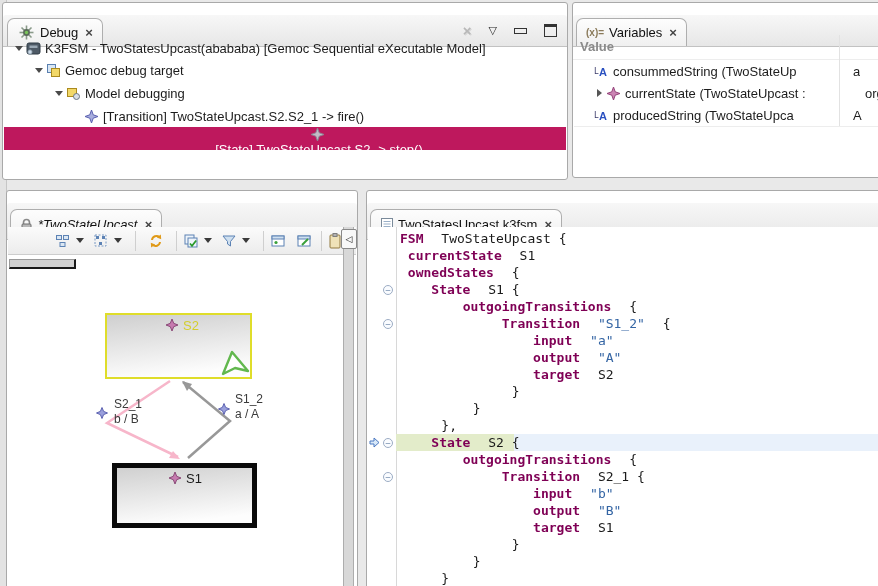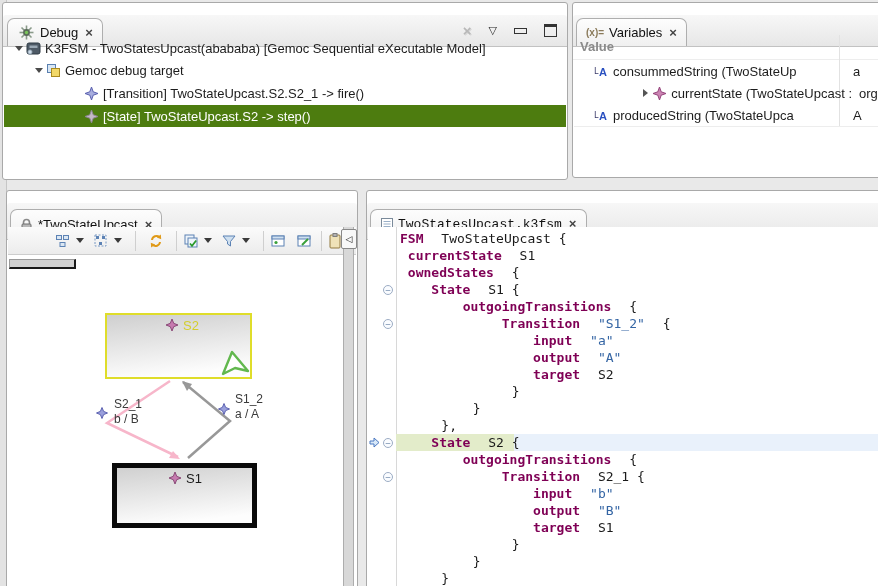--- a/index.html
+++ b/index.html
@@ -10,21 +10,21 @@
           border-bottom:1px solid #c2c2c2;border-radius:3px 3px 0 0;}
   .tab{position:absolute;display:flex;align-items:center;gap:5px;padding:0 9px;font-size:13px;color:#333;height:27px;top:3px;}
   .tab.active{background:linear-gradient(#fdfdfd,#f0f0f0);border:1px solid #aeaeae;border-bottom:none;
           border-radius:7px 7px 0 0;color:#111;}
   .closex{font-size:13px;font-weight:bold;color:#444;margin-left:2px;cursor:default;}
   .caret{width:0;height:0;border-left:4px solid transparent;border-right:4px solid transparent;border-top:5px solid #3a3a3a;display:inline-block;}
   .tbsep{width:1px;height:20px;background:#cfcfcf;margin:0 5px;}
   .ticon{display:flex;align-items:center;justify-content:center;width:18px;height:22px;}
   
   .trow{display:flex;align-items:center;height:22.6px;font-size:13px;white-space:nowrap;overflow:hidden;}
-  .trow.sel{background:#4d7c0f;color:#fff;}
+  .trow.sel{background:#be185d;color:#fff;flex-direction:column;}
   .tw{width:14px;flex:none;display:flex;justify-content:center;}
   .tw .tri{width:0;height:0;border-left:4px solid transparent;border-right:4px solid transparent;border-top:5px solid #4a4a4a;}
   .tico{width:17px;flex:none;display:flex;align-items:center;}
   .tlabel{padding-left:2px;}
   
   .vhead{position:absolute;top:31px;left:0;right:0;height:25px;display:flex;font-size:13px;font-weight:bold;color:#8a8a8a;
          align-items:center;border-bottom:1px solid #ededed;}
   .vrow{display:flex;align-items:center;height:22px;font-size:13px;white-space:nowrap;}
   .vname{width:266px;flex:none;display:flex;align-items:center;overflow:hidden;}
   .vval{padding-left:7px;overflow:hidden;}
@@ -91,20 +91,32 @@
           <span class="tri"></span>
         </span>
         <span class="tico">
           <svg width="15" height="15">
             <rect x="1.5" y="1.5" width="8" height="8" fill="#d8e6f4" stroke="#5a80b0"></rect>
             <rect x="5.5" y="5.5" width="8" height="8" fill="#f2d868" stroke="#ab8a1e"></rect>
           </svg>
         </span>
         <span class="tlabel">Gemoc debug target</span>
       </div>
+      <div class="trow" style="padding-left: 48px;">
+        <span class="tw">
+          <span class="tri"></span>
+        </span>
+        <span class="tico">
+          <svg width="15" height="15">
+            <rect x="1.5" y="2.5" width="9" height="8" fill="#f2d868" stroke="#ab8a1e"></rect>
+            <circle cx="10.5" cy="10.5" r="3" fill="#d8dee6" stroke="#6a7680"></circle>
+          </svg>
+        </span>
+        <span class="tlabel">Model debugging</span>
+      </div>
       <div class="trow" style="padding-left: 66px;">
         <span class="tw"></span>
         <span class="tico">
           <svg width="15" height="15" viewBox="0 0 15 15">
             <path d="M7.5,1 L9.2,5.8 L14,7.5 L9.2,9.2 L7.5,14 L5.8,9.2 L1,7.5 L5.8,5.8 Z" fill="#a8aede" stroke="#5a60b0"></path>
           </svg>
         </span>
         <span class="tlabel">[Transition] TwoStateUpcast.S2.S2_1 -&gt; fire()</span>
       </div>
       <div class="trow sel" style="padding-left: 66px;">
@@ -139,21 +151,21 @@
             <svg width="15" height="15">
               <text x="0" y="10" font-size="8" font-family="DejaVu Sans Mono, monospace" fill="#3a3a6a">L</text>
               <text x="5" y="12" font-size="11" font-weight="bold" font-family="Liberation Sans, sans-serif" fill="#2a50c0">A</text>
             </svg>
           </span>
           <span style="padding-left: 2px;">consummedString (TwoStateUp</span>
         </span>
         <span class="vval">a</span>
       </div>
       <div class="vrow">
-        <span class="vname" style="padding-left: 12px; justify-content: flex-end;">
+        <span class="vname" style="padding-left: 18px;">
           <span class="vexp">
             <span class="tri"></span>
           </span>
           <span class="tico">
             <svg width="15" height="15" viewBox="0 0 15 15">
               <path d="M7.5,1 L9.2,5.8 L14,7.5 L9.2,9.2 L7.5,14 L5.8,9.2 L1,7.5 L5.8,5.8 Z" fill="#cc85b4" stroke="#94437a"></path>
             </svg>
           </span>
           <span style="padding-left: 2px;">currentState (TwoStateUpcast :</span>
         </span>
@@ -170,21 +182,21 @@
           </span>
           <span style="padding-left: 2px;">producedString (TwoStateUpca</span>
         </span>
         <span class="vval">A</span>
       </div>
     </div>
 </div>
 
 <div class="panel" id="diagram-panel" style="left:6px;top:190px;width:352px;height:400px;border-radius:3px 3px 0 0;">
   <div class="tabbar" style="height:36px;">
-    <div class="tab active" style="left:3px;top:6px;height:29px;">
+    <div class="tab active" style="left:3px;top:6px;height:29px;font-style:italic;">
       <span class="ticon" style="width:13px;">
         <svg width="13" height="14" viewBox="0 0 13 14">
           <path d="M3.5,6 V4.5 a3,3 0 0 1 6,0 V6" fill="none" stroke="#8a8a8a" stroke-width="1.6"></path>
           <rect x="2" y="6" width="9" height="7" rx="1" fill="#b8b8b8" stroke="#6e6e6e"></rect>
         </svg>
       </span>
       <span>*TwoStateUpcast</span>
       <span class="closex">×</span>
     </div>
   </div>
@@ -292,21 +304,21 @@
   <div style="position:absolute;right:3px;top:36px;bottom:0;width:9px;background:#d8d8d8;
               border-left:1px solid #adadad;border-right:1px solid #adadad;"></div>
   <div style="position:absolute;right:0;top:38px;width:14px;height:18px;background:#f8f8f8;border:1px solid #888;
               border-radius:2px;display:flex;align-items:center;justify-content:center;font-size:9px;color:#111;">
       <span>◁</span>
     </div>
 </div>
 
 <div class="panel" id="editor-panel" style="left:366px;top:190px;width:516px;height:400px;border-radius:3px 0 0 0;">
   <div class="tabbar" style="height:36px;">
-    <div class="tab active" style="left:3px;top:6px;height:29px;font-family:Liberation Mono, monospace;">
+    <div class="tab active" style="left:3px;top:6px;height:29px;">
       <span class="ticon" style="width:13px;">
         <svg width="12" height="14" viewBox="0 0 12 14">
           <rect x="0.5" y="0.5" width="11" height="13" fill="#fff" stroke="#7a8a9a"></rect>
           <line x1="2.5" y1="3.5" x2="9.5" y2="3.5" stroke="#9ab0c8"></line>
           <line x1="2.5" y1="6" x2="9.5" y2="6" stroke="#9ab0c8"></line>
           <line x1="2.5" y1="8.5" x2="9.5" y2="8.5" stroke="#9ab0c8"></line>
           <line x1="2.5" y1="11" x2="7" y2="11" stroke="#9ab0c8"></line>
         </svg>
       </span>
       <span>TwoStatesUpcast.k3fsm</span>

